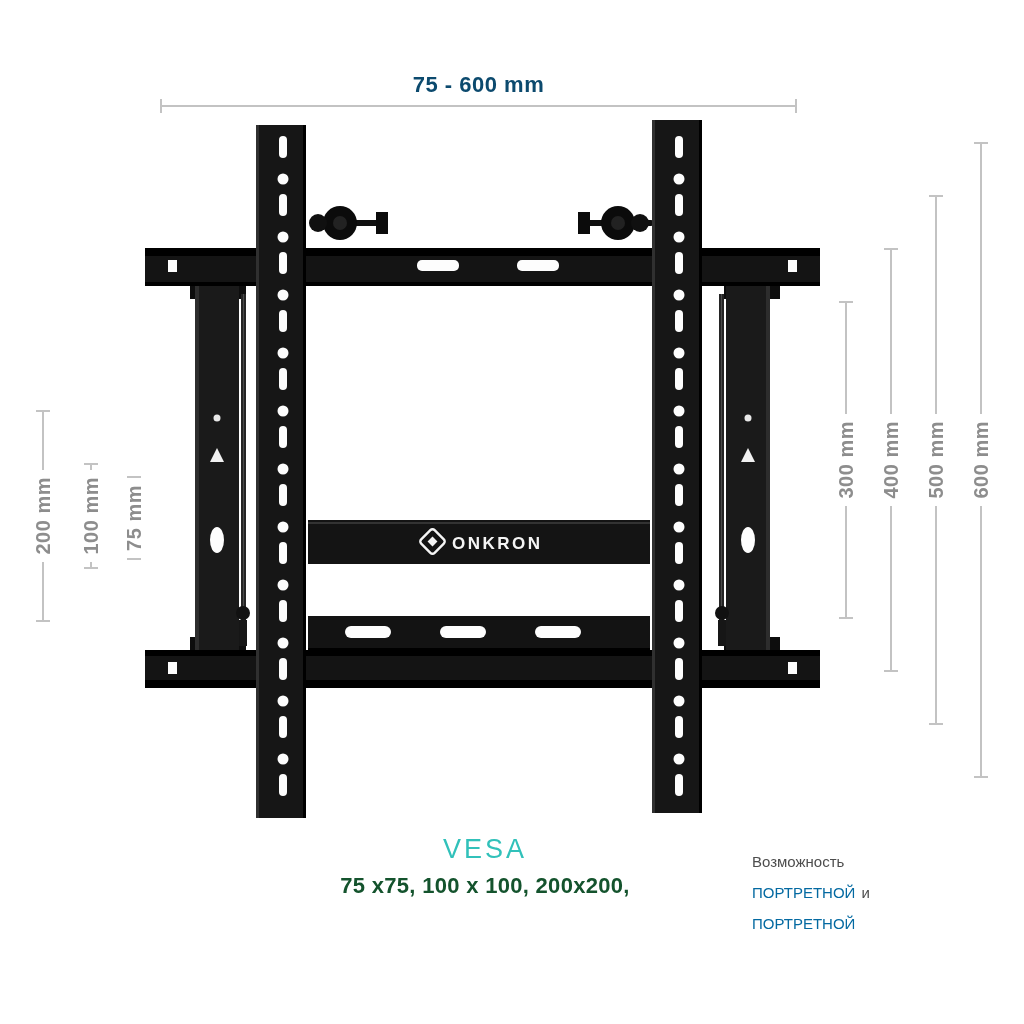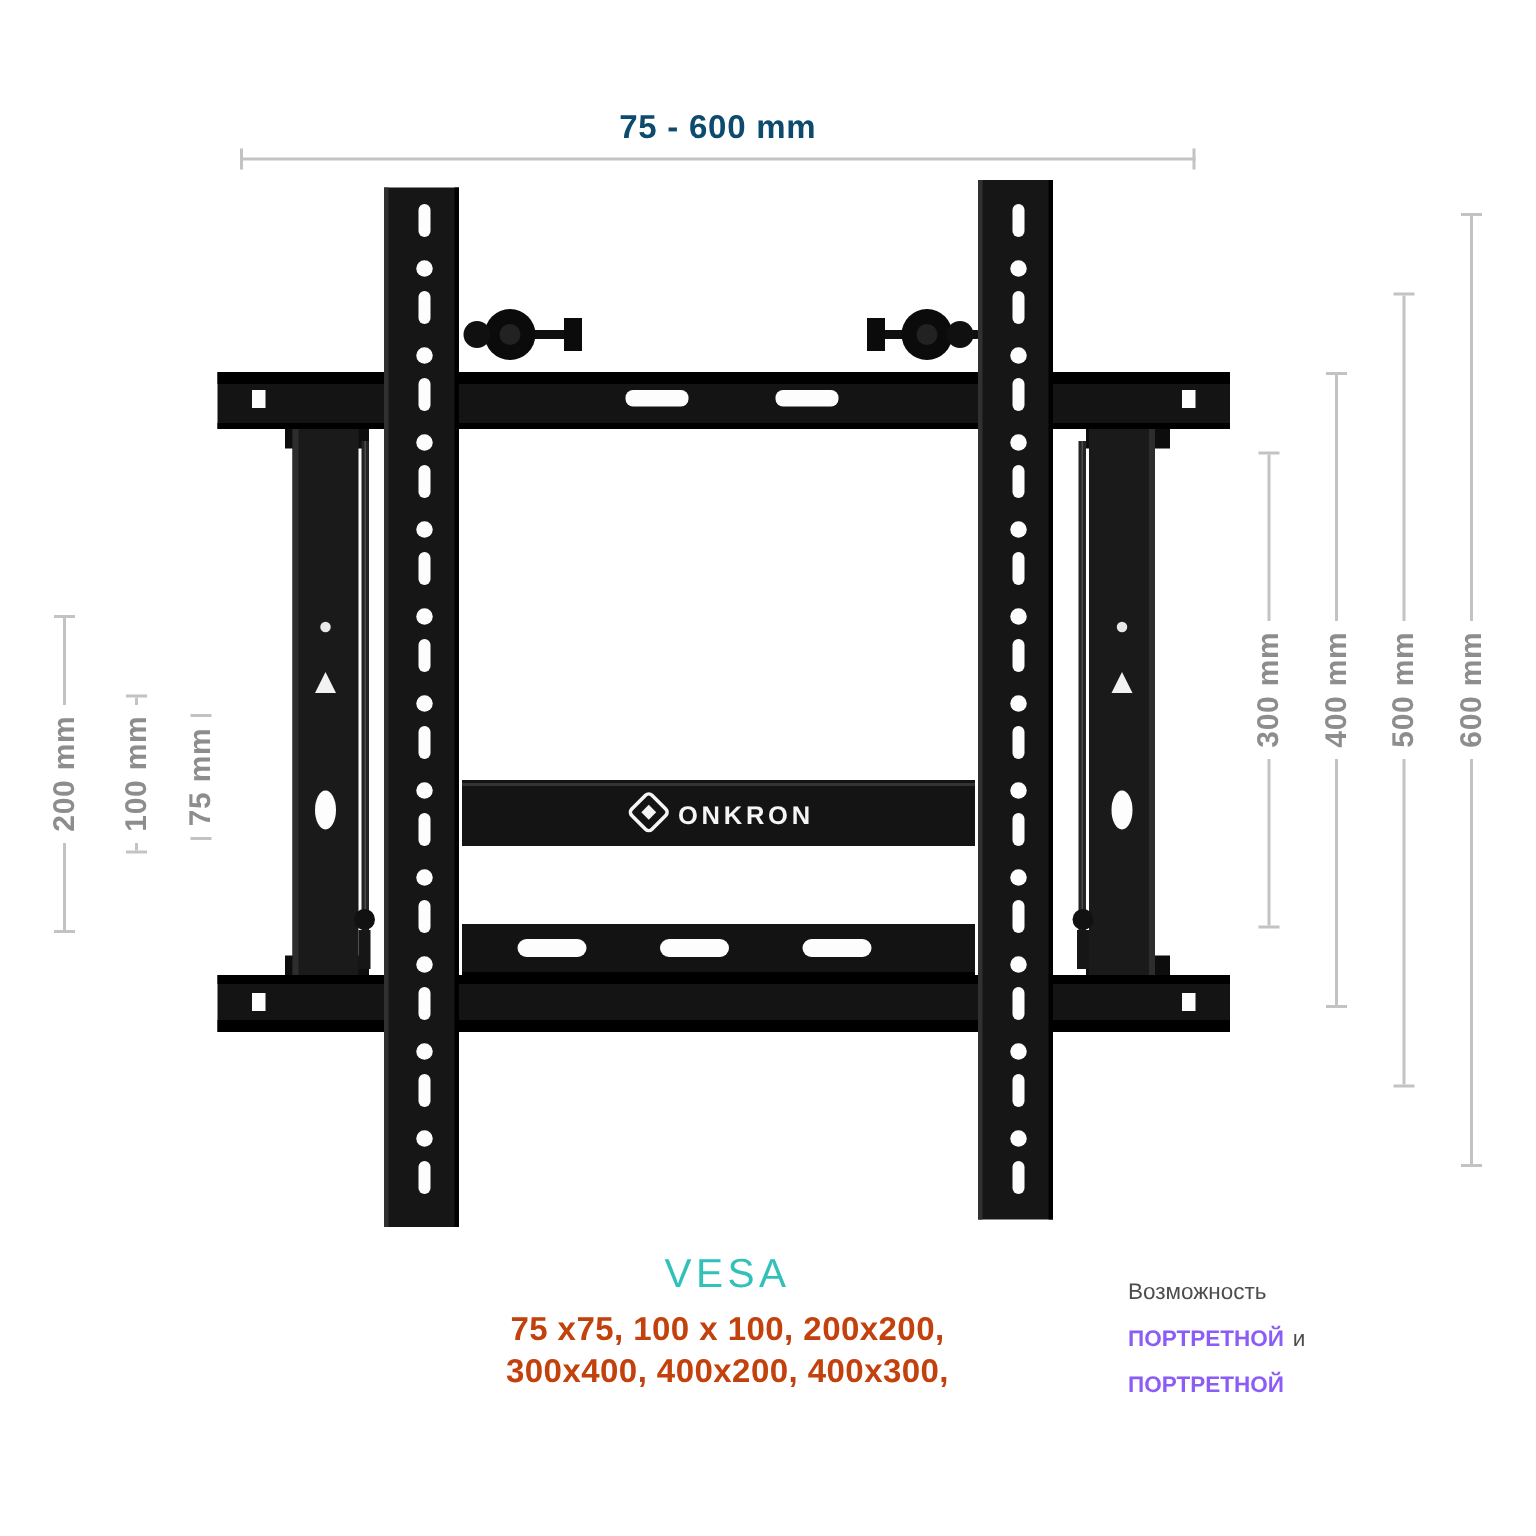--- a/index.html
+++ b/index.html
@@ -15,25 +15,25 @@
 
   .vdim{position:absolute;display:flex;flex-direction:column;align-items:center;width:26px;}
   .vdim .tick{width:14px;height:2px;background:#c3c3c3;flex:0 0 2px;}
   .vdim .seg{width:2px;flex:1 1 auto;background:#c3c3c3;}
   .vdim .vlabel{writing-mode:vertical-rl;transform:rotate(180deg);color:#8d8d8d;
                 font-size:20px;font-weight:bold;white-space:nowrap;padding:7px 0;letter-spacing:.5px;}
 
   
   .vesa{position:absolute;left:275px;top:834px;width:420px;text-align:center;}
   .vesa-h{color:#31c1ba;font-size:27px;font-weight:normal;letter-spacing:3px;margin-bottom:7px;}
-  .vesa-line{color:#c2410c;font-size:22px;font-weight:600;line-height:28px;letter-spacing:.3px;}
+  .vesa-line{color:#14532d;font-size:22px;font-weight:600;line-height:28px;letter-spacing:.3px;}
 
   .orient{position:absolute;left:752px;top:846px;width:235px;text-align:left;
           color:#4d4d4d;font-size:15px;line-height:31px;}
-  .teal{color:#8b5cf6;font-weight:bold;}
+  .teal{color:#0369a1;font-weight:normal;}
   .sep{margin-left:6px;}
 
   svg text{font-family:"Liberation Sans",sans-serif;}
 </style>
 </head>
 <body>
 
 <div class="hdim" style="left:160px;top:72px;width:637px;">
   <div class="hlabel">75 - 600 mm</div>
   <div class="hline">
@@ -189,21 +189,20 @@
     <rect x="512" y="12" width="50" height="693" fill="#161616"></rect>
     <rect x="512" y="12" width="3" height="693" fill="#303030"></rect>
     <rect x="559" y="12" width="3" height="693" fill="#000"></rect>
     <rect x="526" y="20" width="22" height="677" fill="url(#railHoles)"></rect>
   </g>
 </svg>
 
 <div class="vesa">
   <div class="vesa-h">VESA</div>
   <div class="vesa-line">75 x75, 100 x 100, 200x200,</div>
-  <div class="vesa-line">300x400, 400x200, 400x300,</div>
 </div>
 
 <div class="orient">
   <div>Возможность</div>
   <div>
     <span class="teal">ПОРТРЕТНОЙ</span><span class="sep">и</span>
   </div>
   <div class="teal">ПОРТРЕТНОЙ</div>
 </div>
 

